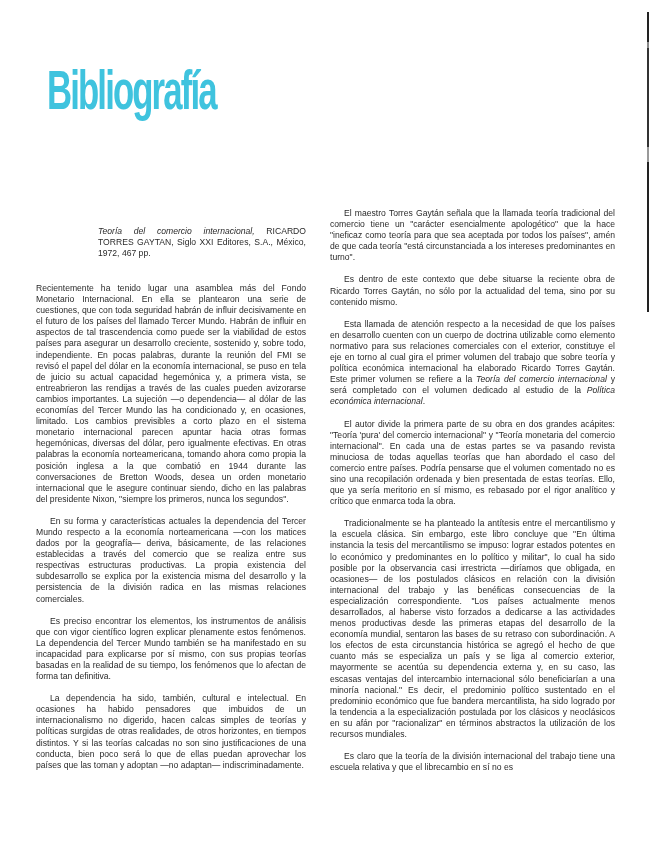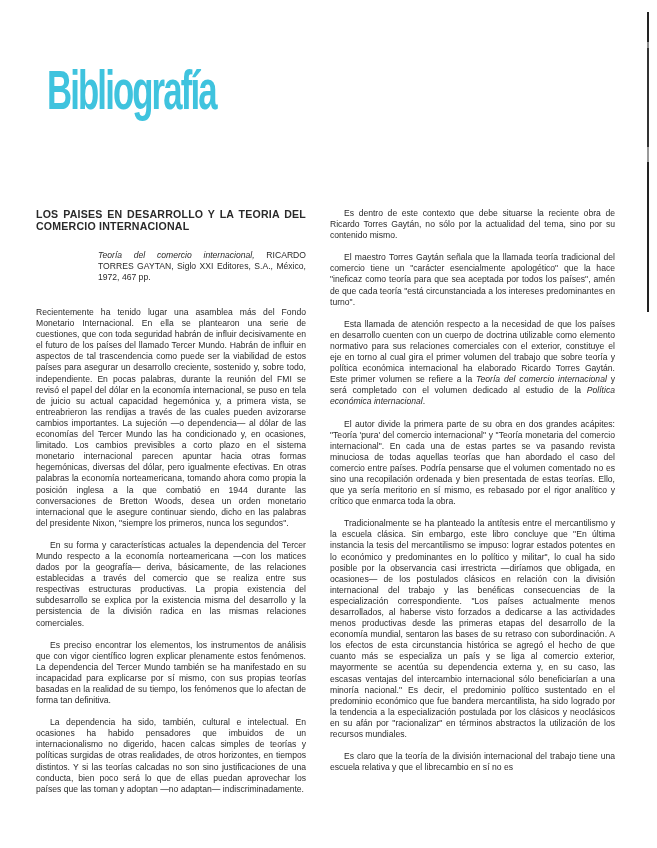--- a/index.html
+++ b/index.html
@@ -24,30 +24,29 @@
   .col-right p.para:first-child { margin-top: 0; }
   i { }
 </style>
 </head>
 <body>
 
 <h1 class="page-title" style="color: rgb(63, 195, 222);">Bibliografía</h1>
 <div class="scan-edge"></div>
 
 <div class="col col-left">
-  <h2 class="article-heading">LOS PAISES EN DESARROLLO Y LA TEORIA DEL COMERCIO INTERNACIONAL</h2>
   <div class="citation">
     <i>Teoría del comercio internacional,</i><span> RICARDO TORRES GAYTAN, Siglo XXI Editores, S.A., México, 1972, 467 pp.</span>
   </div>
   <p class="para first">Recientemente ha tenido lugar una asamblea más del Fondo Monetario Internacional. En ella se plantearon una serie de cuestiones, que con toda seguridad habrán de influir decisivamente en el futuro de los países del llamado Tercer Mundo. Habrán de influir en aspectos de tal trascendencia como puede ser la viabilidad de estos países para asegurar un desarrollo creciente, sostenido y, sobre todo, independiente. En pocas palabras, durante la reunión del FMI se revisó el papel del dólar en la economía internacional, se puso en tela de juicio su actual capacidad hegemónica y, a primera vista, se entreabrieron las rendijas a través de las cuales pueden avizorarse cambios importantes. La sujeción —o dependencia— al dólar de las economías del Tercer Mundo las ha condicionado y, en ocasiones, limitado. Los cambios previsibles a corto plazo en el sistema monetario internacional parecen apuntar hacia otras formas hegemónicas, diversas del dólar, pero igualmente efectivas. En otras palabras la economía norteamericana, tomando ahora como propia la posición inglesa a la que combatió en 1944 durante las conversaciones de Bretton Woods, desea un orden monetario internacional que le asegure continuar siendo, dicho en las palabras del presidente Nixon, "siempre los primeros, nunca los segundos".</p>
   <p class="para">En su forma y características actuales la dependencia del Tercer Mundo respecto a la economía norteamericana —con los matices dados por la geografía— deriva, básicamente, de las relaciones establecidas a través del comercio que se realiza entre sus respectivas estructuras productivas. La propia existencia del subdesarrollo se explica por la existencia misma del desarrollo y la persistencia de la división radica en las mismas relaciones comerciales.</p>
   <p class="para">Es preciso encontrar los elementos, los instrumentos de análisis que con vigor científico logren explicar plenamente estos fenómenos. La dependencia del Tercer Mundo también se ha manifestado en su incapacidad para explicarse por sí mismo, con sus propias teorías basadas en la realidad de su tiempo, los fenómenos que lo afectan de forma tan definitiva.</p>
   <p class="para">La dependencia ha sido, también, cultural e intelectual. En ocasiones ha habido pensadores que imbuidos de un internacionalismo no digerido, hacen calcas simples de teorías y políticas surgidas de otras realidades, de otros horizontes, en tiempos distintos. Y si las teorías calcadas no son sino justificaciones de una conducta, bien poco será lo que de ellas puedan aprovechar los países que las toman y adoptan —no adaptan— indiscriminadamente.</p>
 </div>
 
 <div class="col col-right">
+  <p class="para">El maestro Torres Gaytán señala que la llamada teoría tradicional del comercio tiene un "carácter esencialmente apologético" que la hace "ineficaz como teoría para que sea aceptada por todos los países", amén de que cada teoría "está circunstanciada a los intereses predominantes en turno".</p>
   <p class="para">Es dentro de este contexto que debe situarse la reciente obra de Ricardo Torres Gaytán, no sólo por la actualidad del tema, sino por su contenido mismo.</p>
-  <p class="para">El maestro Torres Gaytán señala que la llamada teoría tradicional del comercio tiene un "carácter esencialmente apologético" que la hace "ineficaz como teoría para que sea aceptada por todos los países", amén de que cada teoría "está circunstanciada a los intereses predominantes en turno".</p>
   <p class="para"><span>Esta llamada de atención respecto a la necesidad de que los países en desarrollo cuenten con un cuerpo de doctrina utilizable como elemento normativo para sus relaciones comerciales con el exterior, constituye el eje en torno al cual gira el primer volumen del trabajo que sobre teoría y política económica internacional ha elaborado Ricardo Torres Gaytán. Este primer volumen se refiere a la </span><i>Teoría del comercio internacional</i><span> y será completado con el volumen dedicado al estudio de la </span><i>Política económica internacional</i><span>.</span></p>
   <p class="para">El autor divide la primera parte de su obra en dos grandes acápites: "Teoría 'pura' del comercio internacional" y "Teoría monetaria del comercio internacional". En cada una de estas partes se va pasando revista minuciosa de todas aquellas teorías que han abordado el caso del comercio entre países. Podría pensarse que el volumen comentado no es sino una recopilación ordenada y bien presentada de estas teorías. Ello, que ya sería meritorio en sí mismo, es rebasado por el rigor analítico y crítico que enmarca toda la obra.</p>
   <p class="para">Tradicionalmente se ha planteado la antítesis entre el mercantilismo y la escuela clásica. Sin embargo, este libro concluye que "En última instancia la tesis del mercantilismo se impuso: lograr estados potentes en lo económico y predominantes en lo político y militar", lo cual ha sido posible por la observancia casi irrestricta —diríamos que obligada, en ocasiones— de los postulados clásicos en relación con la división internacional del trabajo y las benéficas consecuencias de la especialización correspondiente. "Los países actualmente menos desarrollados, al haberse visto forzados a dedicarse a las actividades menos productivas desde las primeras etapas del desarrollo de la economía mundial, sentaron las bases de su retraso con subordinación. A los efectos de esta circunstancia histórica se agregó el hecho de que cuanto más se especializa un país y se liga al comercio exterior, mayormente se acentúa su dependencia externa y, en su caso, las escasas ventajas del intercambio internacional sólo beneficiarían a una minoría nacional." Es decir, el predominio político sustentado en el predominio económico que fue bandera mercantilista, ha sido logrado por la tendencia a la especialización postulada por los clásicos y neoclásicos en su afán por "racionalizar" en términos abstractos la utilización de los recursos mundiales.</p>
   <p class="para">Es claro que la teoría de la división internacional del trabajo tiene una escuela relativa y que el librecambio en sí no es</p>
 </div>
 
 </body></html>

